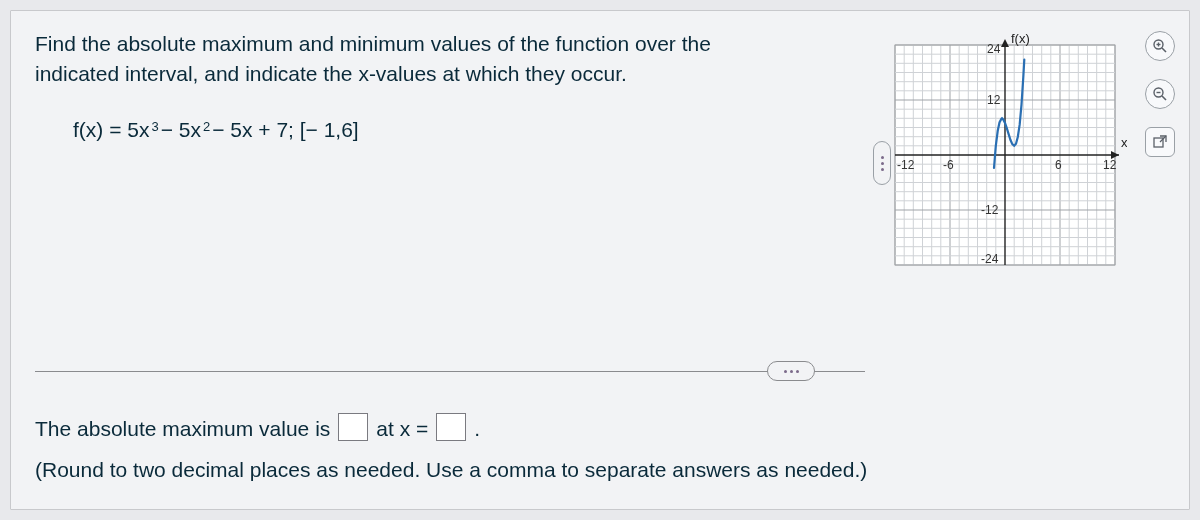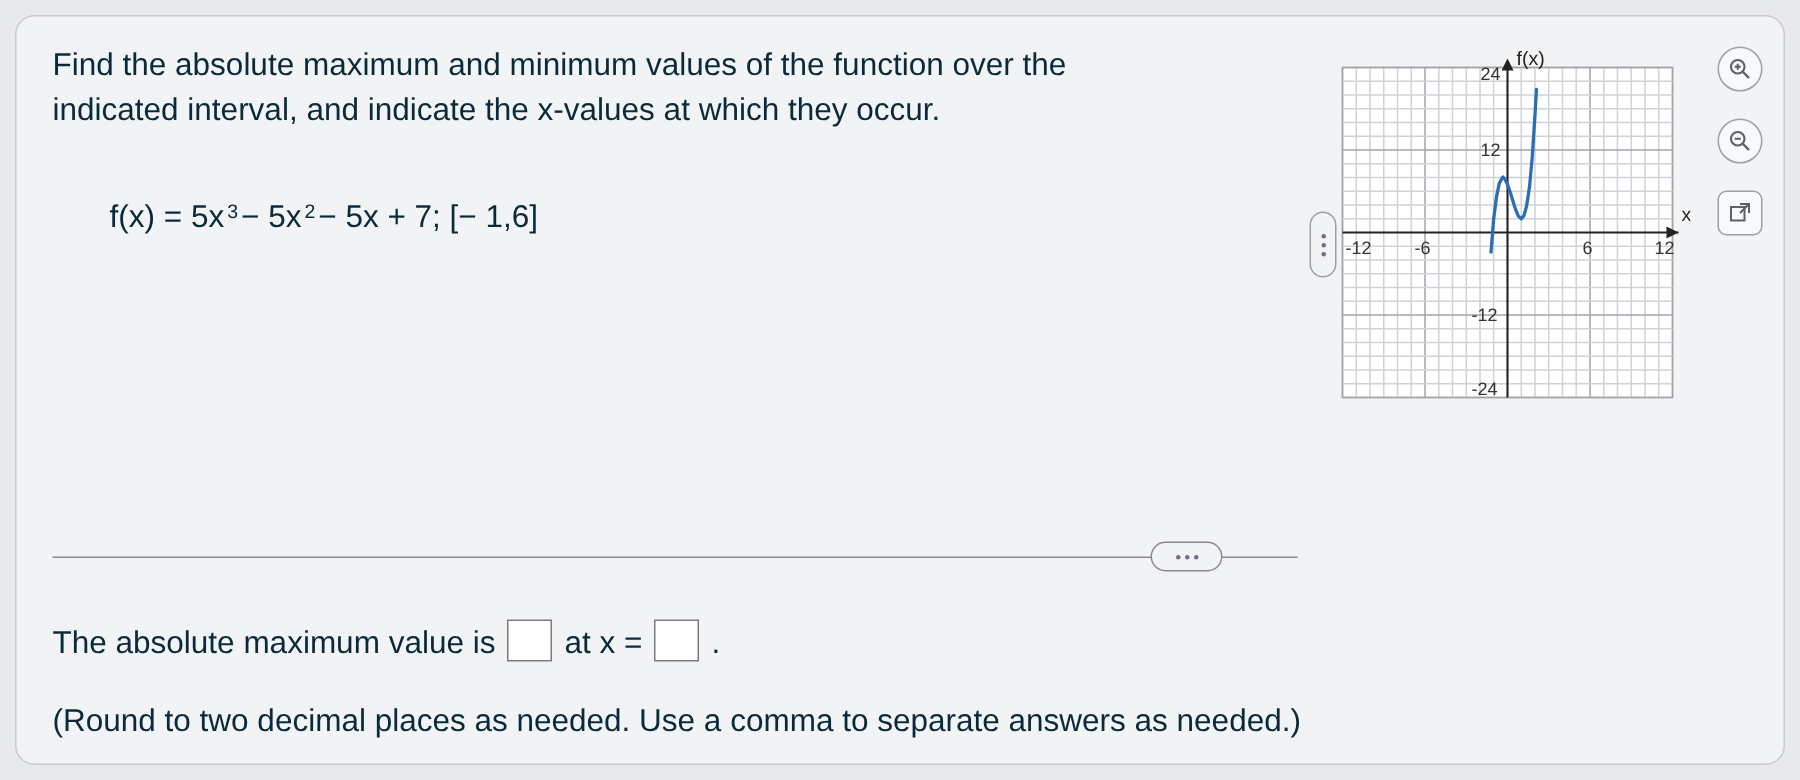--- a/index.html
+++ b/index.html
@@ -10,32 +10,32 @@
     font-family: Arial, Helvetica, sans-serif;
     color: #1a1a1a;
     padding: 10px;
     position: relative;
   }
   .page {
     width: 100%;
     height: 100%;
     background: #f2f3f5;
     border: 1px solid #c8c9cc;
-    border-radius: 13px;
+    border-radius: 1px;
     position: relative;
     padding: 18px 24px;
   }
   .prompt {
     font-size: 21px;
     line-height: 1.45;
     color: #0a2a3a;
     max-width: 800px;
   }
   .formula-row {
-    margin-top: 43px;
+    margin-top: 28px;
     font-size: 21px;
     color: #0a2a3a;
     display: flex;
     align-items: baseline;
     gap: 2px;
     padding-left: 38px;
   }
   .formula-row sup { font-size: 13px; position: relative; top: -6px; }
   .divider {
     position: absolute;
@@ -74,21 +74,21 @@
   }
   .answer-line1 { display: flex; gap: 8px; flex-wrap: wrap; }
   .ans-input {
     width: 30px;
     height: 28px;
     border: 1px solid #7a7a80;
     background: #fff;
     font-size: 18px;
     text-align: center;
   }
-  .round-hint { display: block; margin-top: 19px; }
+  .round-hint { display: block; margin-top: 8px; }
 
   
   .tools {
     position: absolute;
     right: 14px;
     top: 20px;
     display: flex;
     flex-direction: column;
     gap: 18px;
   }

